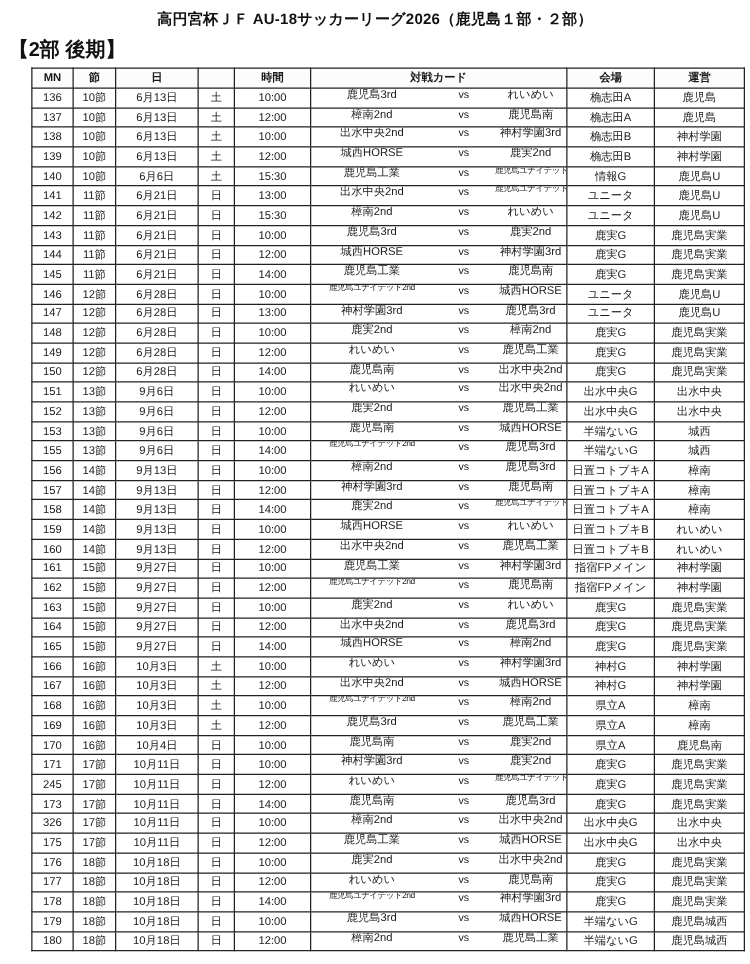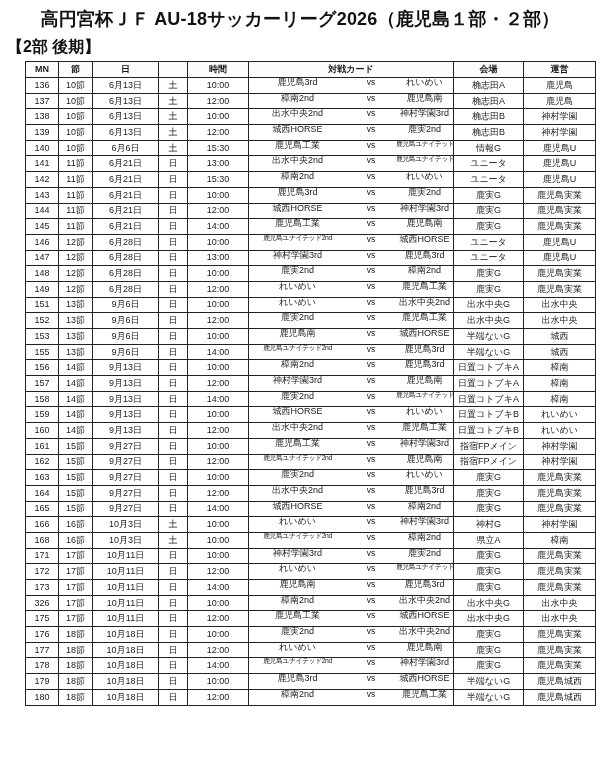--- a/index.html
+++ b/index.html
@@ -6,21 +6,21 @@
   body{
     width:600px;height:771px;
     background:#ffffff;
     font-family:"Liberation Sans","DejaVu Sans",sans-serif;
     color:#1a1a1a;
     overflow:hidden;
     position:relative;
   }
   .page-title{
     text-align:center;
-    font-size:18px;
+    font-size:12px;
     font-weight:bold;
     padding-top:7px;
     letter-spacing:0.2px;
     color:#111;
   }
   .section-label{
     font-size:16px;
     font-weight:bold;
     margin:6px 0 3px 7px;
     color:#111;
@@ -319,20 +319,36 @@
       <div class="card">
         <span class="team home">れいめい</span>
         <span class="vs">vs</span>
         <span class="team away">鹿児島工業</span>
       </div>
     </td>
     <td>鹿実G</td>
     <td>鹿児島実業</td>
   </tr>
       <tr>
+    <td>150</td>
+    <td>12節</td>
+    <td>6月28日</td>
+    <td>日</td>
+    <td>14:00</td>
+    <td>
+      <div class="card">
+        <span class="team home">鹿児島南</span>
+        <span class="vs">vs</span>
+        <span class="team away">出水中央2nd</span>
+      </div>
+    </td>
+    <td>鹿実G</td>
+    <td>鹿児島実業</td>
+  </tr>
+      <tr>
     <td>151</td>
     <td>13節</td>
     <td>9月6日</td>
     <td>日</td>
     <td>10:00</td>
     <td>
       <div class="card">
         <span class="team home">れいめい</span>
         <span class="vs">vs</span>
         <span class="team away">出水中央2nd</span>
@@ -559,53 +575,101 @@
       <div class="card">
         <span class="team home">れいめい</span>
         <span class="vs">vs</span>
         <span class="team away">神村学園3rd</span>
       </div>
     </td>
     <td>神村G</td>
     <td>神村学園</td>
   </tr>
       <tr>
+    <td>167</td>
+    <td>16節</td>
+    <td>10月3日</td>
+    <td>土</td>
+    <td>12:00</td>
+    <td>
+      <div class="card">
+        <span class="team home">出水中央2nd</span>
+        <span class="vs">vs</span>
+        <span class="team away">城西HORSE</span>
+      </div>
+    </td>
+    <td>神村G</td>
+    <td>神村学園</td>
+  </tr>
+      <tr>
     <td>168</td>
     <td>16節</td>
     <td>10月3日</td>
     <td>土</td>
     <td>10:00</td>
     <td>
       <div class="card">
         <span class="team home long">鹿児島ユナイテッド2nd</span>
         <span class="vs">vs</span>
         <span class="team away">樟南2nd</span>
       </div>
     </td>
     <td>県立A</td>
     <td>樟南</td>
   </tr>
       <tr>
+    <td>169</td>
+    <td>16節</td>
+    <td>10月3日</td>
+    <td>土</td>
+    <td>12:00</td>
+    <td>
+      <div class="card">
+        <span class="team home">鹿児島3rd</span>
+        <span class="vs">vs</span>
+        <span class="team away">鹿児島工業</span>
+      </div>
+    </td>
+    <td>県立A</td>
+    <td>樟南</td>
+  </tr>
+      <tr>
+    <td>170</td>
+    <td>16節</td>
+    <td>10月4日</td>
+    <td>日</td>
+    <td>10:00</td>
+    <td>
+      <div class="card">
+        <span class="team home">鹿児島南</span>
+        <span class="vs">vs</span>
+        <span class="team away">鹿実2nd</span>
+      </div>
+    </td>
+    <td>県立A</td>
+    <td>鹿児島南</td>
+  </tr>
+      <tr>
     <td>171</td>
     <td>17節</td>
     <td>10月11日</td>
     <td>日</td>
     <td>10:00</td>
     <td>
       <div class="card">
         <span class="team home">神村学園3rd</span>
         <span class="vs">vs</span>
         <span class="team away">鹿実2nd</span>
       </div>
     </td>
     <td>鹿実G</td>
     <td>鹿児島実業</td>
   </tr>
       <tr>
-    <td>172</td>
+    <td>245</td>
     <td>17節</td>
     <td>10月11日</td>
     <td>日</td>
     <td>12:00</td>
     <td>
       <div class="card">
         <span class="team home">れいめい</span>
         <span class="vs">vs</span>
         <span class="team away long">鹿児島ユナイテッド2nd</span>
       </div>

